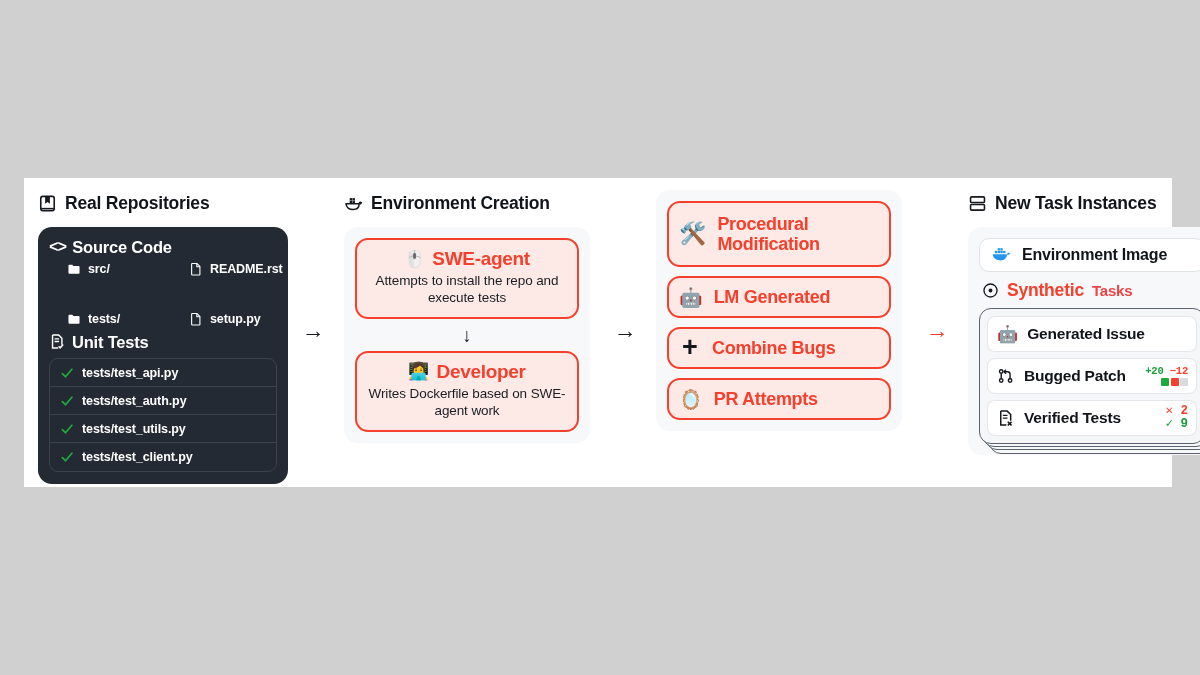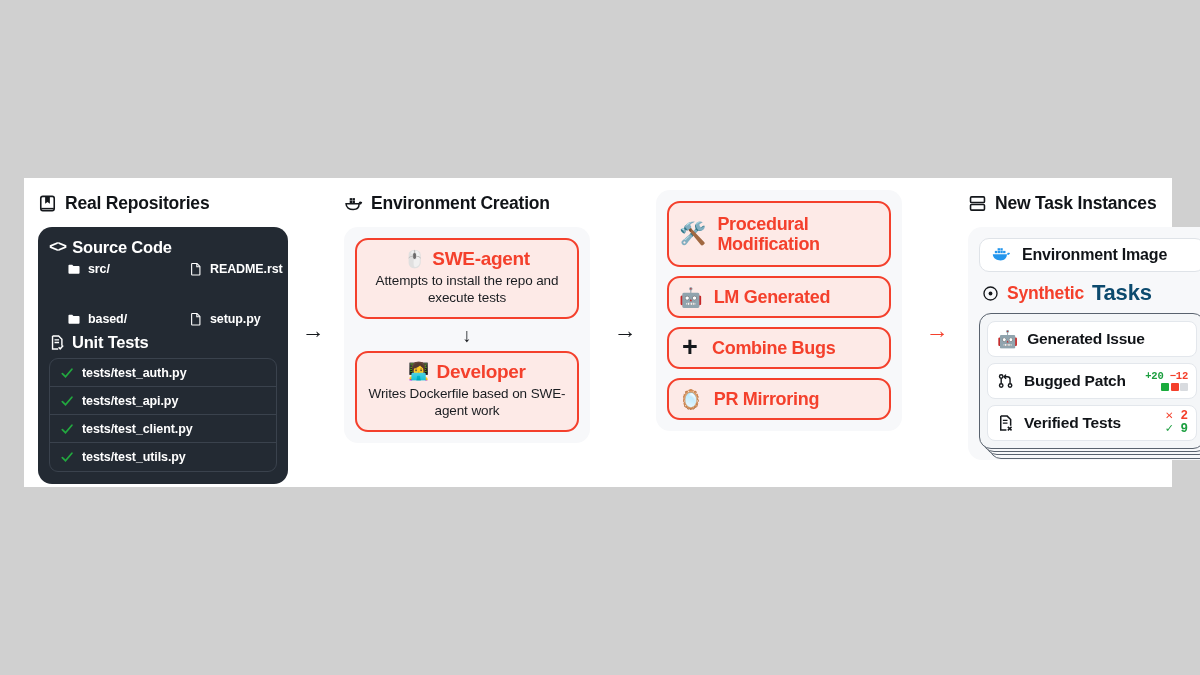--- a/index.html
+++ b/index.html
@@ -74,21 +74,21 @@
     display: grid;
     grid-template-columns: 86px auto;
     row-gap: 3px; column-gap: 8px;
     margin: 2px 0 2px 18px;
     gap: 36px;
   }
   .file-item { display: flex; align-items: center; gap: 7px; }
   .file-item span.lbl { color:#ffffff; font-size: 12.5px; font-weight: 700; letter-spacing:-0.1px;}
   .mini-icon { width: 14px; height: 14px; display: block; flex:0 0 auto; }
 
-  .ut-head { display:flex; align-items:center; gap: 6px; margin: 7px 0 6px 0; }
+  .ut-head { display:flex; gap: 6px; margin: 7px 0 6px 0; }
   .ut-title { color:#ffffff; font-size: 16.5px; font-weight: 700; letter-spacing: -0.2px;}
 
   .test-list {
     border: 1px solid #3a424d;
     border-radius: 9px;
     overflow: hidden;
   }
   .test-row {
     display:flex; align-items:center; gap: 8px;
     height: 28px;
@@ -149,21 +149,21 @@
     background:#ffffff;
     border:1px solid #dfe3e8;
     border-radius: 10px;
     height: 34px;
     display:flex; align-items:center; gap:9px;
     padding-left: 11px;
   }
   .env-img-row .t { font-size:16px; font-weight:600; color:#111418; letter-spacing:-0.2px;}
   .syn-row { display:flex; align-items:center; gap:8px; margin: 8px 0 7px 3px; }
   .syn-red { color:#f4402c; font-size:17.5px; font-weight:700; letter-spacing:-0.2px;}
-  .syn-blk { color:#0c4a6e; font-size:22px; font-weight:700; letter-spacing:-0.2px;}
+  .syn-blk { color:#ef4444; font-size:15px; font-weight:700; letter-spacing:-0.2px;}
 
   .stack { position: relative; }
   .stack .shadow-card {
     position:absolute;
     background:#f7f8fa;
     border:1.6px solid #59626e;
     border-radius: 12px;
   }
   .stack .sc1 { left: 10px; top: 10px; right: -10px; bottom: -10px; }
   .stack .sc2 { left: 6px;  top: 6px;  right: -6px;  bottom: -6px; }
@@ -231,21 +231,21 @@
           <svg class="mini-icon" viewBox="0 0 24 24">
             <path d="M5.5 2.6h8.2l5 5v13.8a1 1 0 0 1-1 1H5.5a1 1 0 0 1-1-1V3.6a1 1 0 0 1 1-1z" fill="none" stroke="#ffffff" stroke-width="1.9"></path>
             <path d="M13.4 2.8v5.3h5.2" fill="none" stroke="#ffffff" stroke-width="1.9"></path>
           </svg>
           <span class="lbl">README.rst</span>
         </div>
         <div class="file-item">
           <svg class="mini-icon" viewBox="0 0 24 24">
             <path d="M2.5 6.2a1.5 1.5 0 0 1 1.5-1.5h5l2 2.3h9a1.5 1.5 0 0 1 1.5 1.5v10a1.5 1.5 0 0 1-1.5 1.5H4a1.5 1.5 0 0 1-1.5-1.5z" fill="#ffffff"></path>
           </svg>
-          <span class="lbl">based/</span>
+          <span class="lbl">tests/</span>
         </div>
         <div class="file-item">
           <svg class="mini-icon" viewBox="0 0 24 24">
             <path d="M5.5 2.6h8.2l5 5v13.8a1 1 0 0 1-1 1H5.5a1 1 0 0 1-1-1V3.6a1 1 0 0 1 1-1z" fill="none" stroke="#ffffff" stroke-width="1.9"></path>
             <path d="M13.4 2.8v5.3h5.2" fill="none" stroke="#ffffff" stroke-width="1.9"></path>
           </svg>
           <span class="lbl">setup.py</span>
         </div>
       </div>
 
@@ -257,39 +257,39 @@
           <path d="M13.6 18.6l2.2 2.3 4.2-4.6" fill="none" stroke="#ffffff" stroke-width="2.1"></path>
         </svg>
         <span class="ut-title">Unit Tests</span>
       </div>
 
       <div class="test-list">
         <div class="test-row">
           <svg class="tick" viewBox="0 0 24 24">
                 <path d="M4 13l5.4 5.4L20.4 5.6" fill="none" stroke="#22a83f" stroke-width="3" stroke-linecap="round"></path>
               </svg>
-          <span class="name">tests/test_auth.py</span>
+          <span class="name">tests/test_api.py</span>
         </div>
         <div class="test-row">
           <svg class="tick" viewBox="0 0 24 24">
                 <path d="M4 13l5.4 5.4L20.4 5.6" fill="none" stroke="#22a83f" stroke-width="3" stroke-linecap="round"></path>
               </svg>
-          <span class="name">tests/test_api.py</span>
+          <span class="name">tests/test_auth.py</span>
+        </div>
+        <div class="test-row">
+          <svg class="tick" viewBox="0 0 24 24">
+                <path d="M4 13l5.4 5.4L20.4 5.6" fill="none" stroke="#22a83f" stroke-width="3" stroke-linecap="round"></path>
+              </svg>
+          <span class="name">tests/test_utils.py</span>
         </div>
         <div class="test-row">
           <svg class="tick" viewBox="0 0 24 24">
                 <path d="M4 13l5.4 5.4L20.4 5.6" fill="none" stroke="#22a83f" stroke-width="3" stroke-linecap="round"></path>
               </svg>
           <span class="name">tests/test_client.py</span>
-        </div>
-        <div class="test-row">
-          <svg class="tick" viewBox="0 0 24 24">
-                <path d="M4 13l5.4 5.4L20.4 5.6" fill="none" stroke="#22a83f" stroke-width="3" stroke-linecap="round"></path>
-              </svg>
-          <span class="name">tests/test_utils.py</span>
         </div>
       </div>
     </div>
   </div>
 
   <div class="arrow">→</div>
 
   <div class="panel p2">
     <div class="panel-head">
       <svg class="head-icon" viewBox="0 0 24 24">
@@ -336,21 +336,21 @@
       <div class="pill">
         <span class="emoji" style="font-size:19px">🤖</span>
         <span class="ptxt">LM Generated</span>
       </div>
       <div class="pill">
         <span class="plus">+</span>
         <span class="ptxt">Combine Bugs</span>
       </div>
       <div class="pill">
         <span class="emoji" style="font-size:19px">🪞</span>
-        <span class="ptxt">PR Mirroring</span>
+        <span class="ptxt">PR Attempts</span>
       </div>
     </div>
   </div>
 
   <div class="arrow red">→</div>
 
   <div class="panel p4">
     <div class="panel-head">
       <svg class="head-icon" viewBox="0 0 24 24">
         <rect x="3.2" y="3.6" width="17.6" height="7.2" rx="1.4" fill="none" stroke="#15181c" stroke-width="2"></rect>

